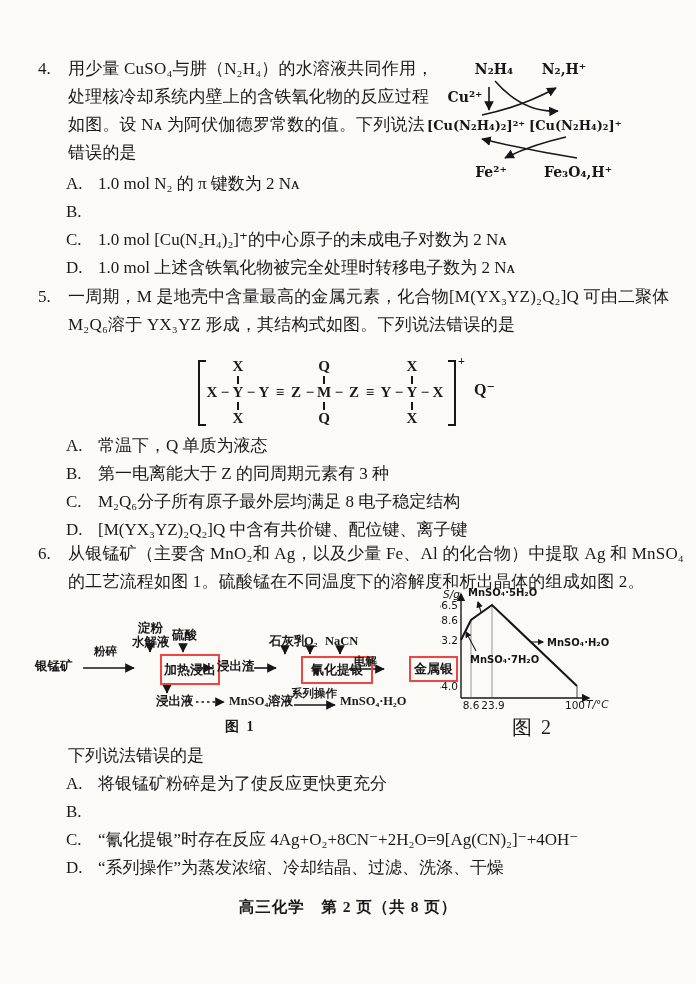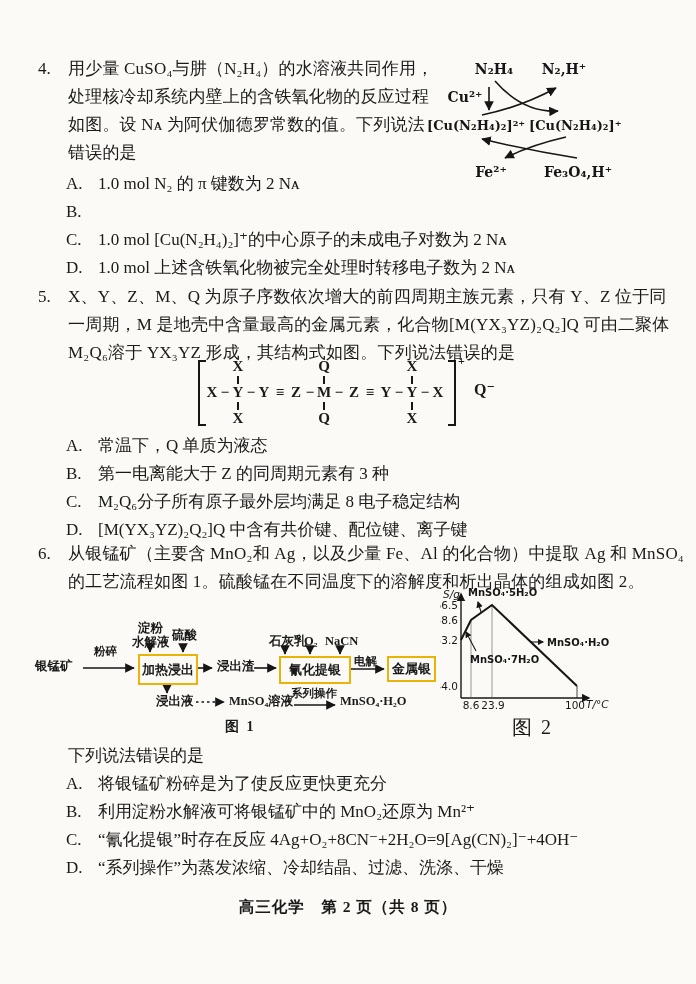--- a/index.html
+++ b/index.html
@@ -18,23 +18,23 @@
   .stem2 { position:absolute; left:68px; font-size:17px; line-height:28px; white-space:nowrap; }
 
   svg.figsvg { position:absolute; }
   .cyc-text text { font-size:14px; font-weight:bold; fill:#161616;
     font-family:"DejaVu Serif","Liberation Serif",serif; }
   .cyc-text text.small { font-size:13px; }
 
   
   .fig1 { position:absolute; left:33px; top:598px; width:428px; height:142px; }
   .fig1 svg { position:absolute; left:0; top:0; }
-  .fc-box { position:absolute; border:2px solid #eab308; background:transparent;
+  .fc-box { position:absolute; border:2px solid #ef4444; background:transparent;
     display:flex; align-items:center; justify-content:center;
-    font-weight:bold; font-size:13px; white-space:nowrap; }
+    font-weight:bold; font-size:13px; white-space:nowrap;margin-left:22px; }
   .fc-label { position:absolute; font-weight:bold; font-size:12.5px; white-space:nowrap; line-height:13px; }
   .fc-label.sm { font-size:11.5px; }
   .fc-caption { position:absolute; font-size:14px; font-weight:bold; letter-spacing:2px; }
 
   
   .fig2-caption { position:absolute; left:512px; top:714px; font-size:20px; font-weight:normal; letter-spacing:2px; }
   .fig2 text { fill:#161616; font-family:"DejaVu Sans","Liberation Sans",sans-serif; }
   .fig2 .tick { font-size:10.5px; }
   .fig2 .axis-label { font-size:10.5px; font-style:italic; }
   .fig2 .ann { font-size:10px; font-weight:bold; }
@@ -107,21 +107,20 @@
     </div>
     <div class="opt">
       <span class="opt-label">D.</span>
       <span>1.0 mol 上述含铁氧化物被完全处理时转移电子数为 2 Nᴀ</span>
     </div>
   </div>
 
   <section class="q" style="top:283px">
     <span class="qnum">5.</span>
     <div class="qbody">
-      <div class="qline">X、Y、Z、M、Q 为原子序数依次增大的前四周期主族元素，只有 Y、Z 位于同</div>
       <div class="qline">一周期，M 是地壳中含量最高的金属元素，化合物[M(YX₃YZ)₂Q₂]Q 可由二聚体</div>
       <div class="qline">M₂Q₆溶于 YX₃YZ 形成，其结构式如图。下列说法错误的是</div>
     </div>
   </section>
 
   <div class="structure">
     <div class="br br-l"></div>
     <div class="br br-r"></div>
     <span class="s-sup" style="left:262px;top:-4px">+</span>
     <span class="s-counter" style="left:278px;top:22px">Q⁻</span>
@@ -265,21 +264,20 @@
 
   <div class="stem2" style="top:742px">下列说法错误的是</div>
 
   <div class="opts" style="top:770px">
     <div class="opt">
       <span class="opt-label">A.</span>
       <span>将银锰矿粉碎是为了使反应更快更充分</span>
     </div>
     <div class="opt">
       <span class="opt-label">B.</span>
-      <span>利用淀粉水解液可将银锰矿中的 MnO₂还原为 Mn²⁺</span>
     </div>
     <div class="opt">
       <span class="opt-label">C.</span>
       <span>“氰化提银”时存在反应 4Ag+O₂+8CN⁻+2H₂O=9[Ag(CN)₂]⁻+4OH⁻</span>
     </div>
     <div class="opt">
       <span class="opt-label">D.</span>
       <span>“系列操作”为蒸发浓缩、冷却结晶、过滤、洗涤、干燥</span>
     </div>
   </div>

